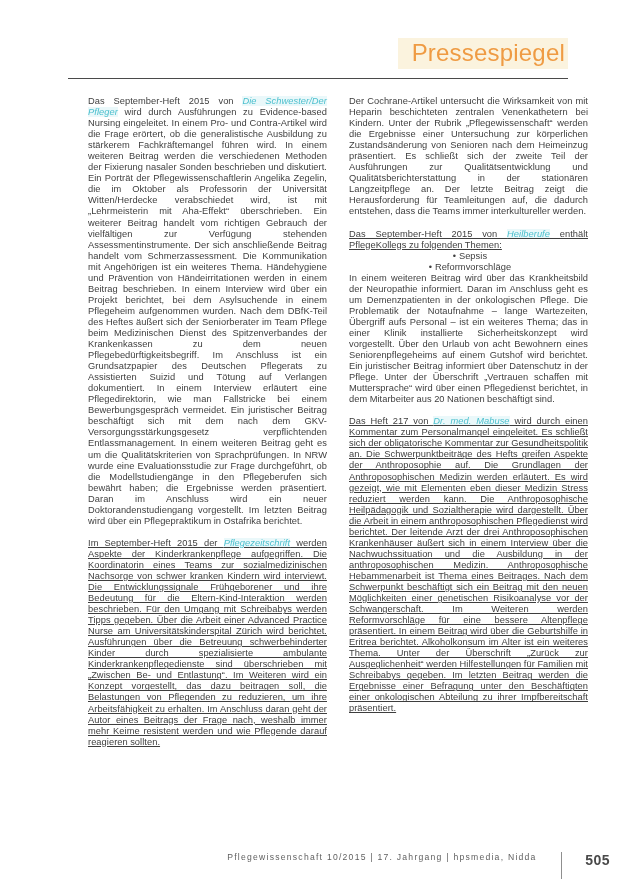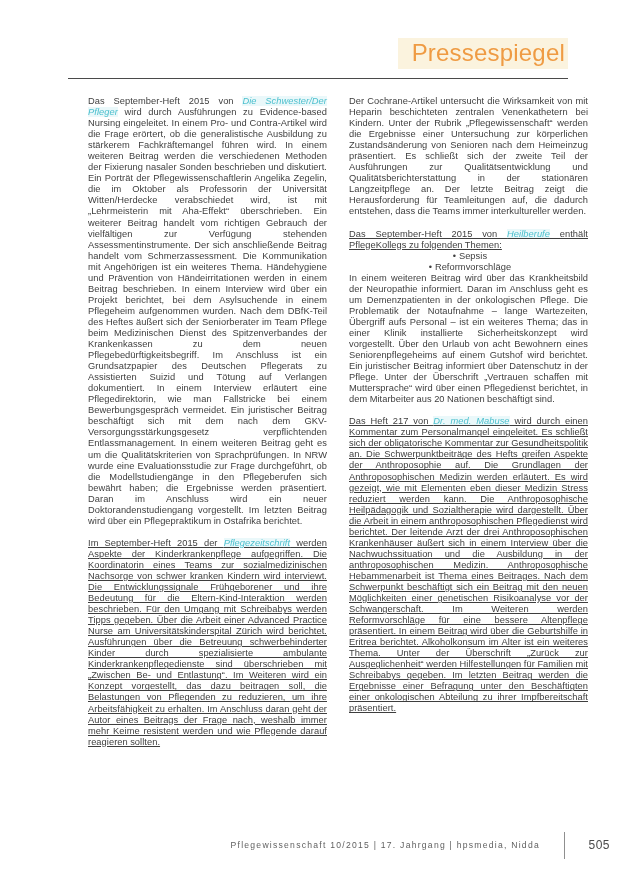--- a/index.html
+++ b/index.html
@@ -61,45 +61,46 @@
   .block.bullet { text-align: center; }
   .bullet-dot { display: inline-block; width: 9px; }
   .journal-name {
     font-style: italic;
     color: var(--journal-teal, #4EC0CE);
     background: var(--journal-highlight, #EAF8FA);
   }
   
   .footer {
     position: absolute;
-    left: 68px; right: 27px; top: 831px;
+    left: 68px; right: 27px; top: 852px;
     height: 28px;
     display: flex;
-    align-items: center;
+    align-items: flex-start;
     justify-content: flex-end;
   }
   .footer-info {
     font-size: 8.6px;
     letter-spacing: 1.25px;
     color: var(--footer-text, #5F5F5F);
     white-space: nowrap;
   }
   .footer-divider {
     width: 1.5px;
     height: 27px;
     background: #8F8F8F;
     margin-left: 24px;
     margin-right: 23px;
   }
   .footer-page-number {
-    font-size: 12px;
+    font-size: 14px;
     letter-spacing: 0.5px;
     color: #4A4A4A;
     min-width: 20px;
     text-align: right;
+    font-weight: bold;
   }
 </style>
 </head>
 <body>
 
 <div class="page">
 
   <div class="header">
     <span class="page-title">Pressespiegel</span>
   </div>

